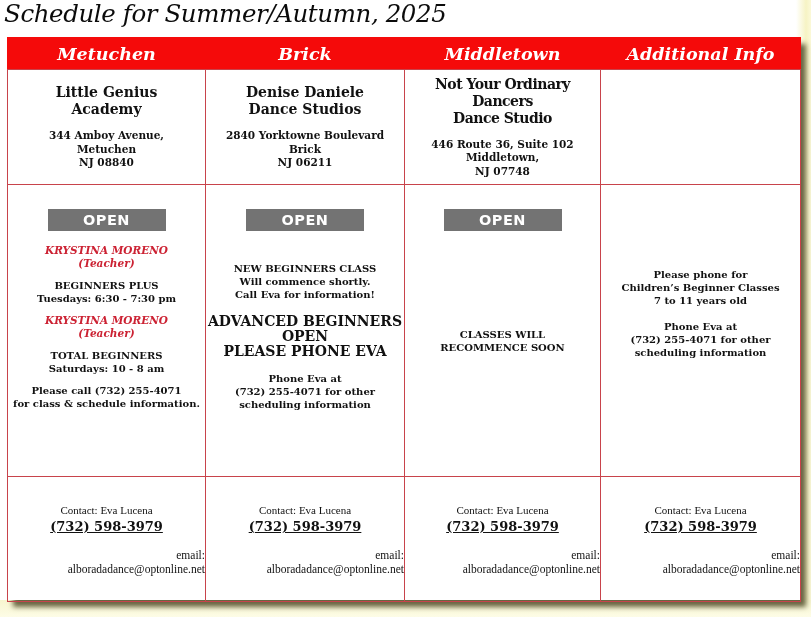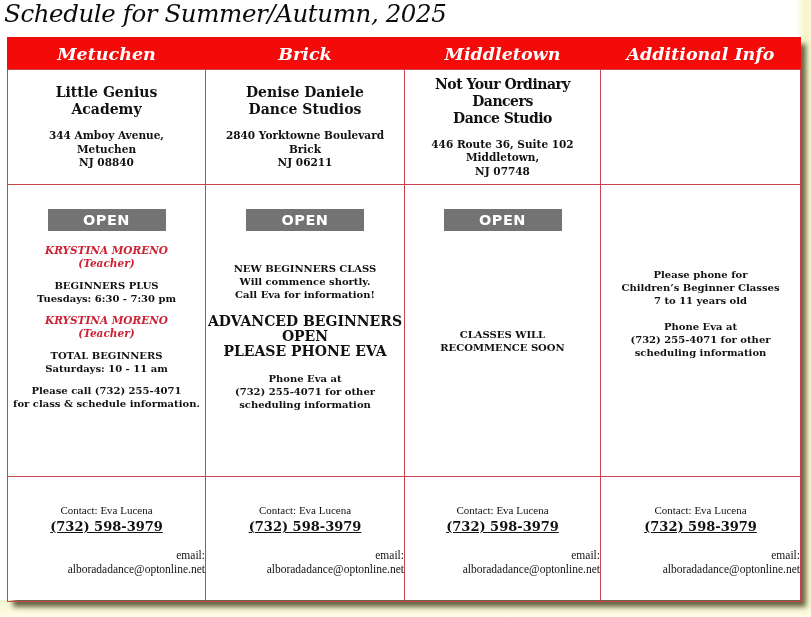--- a/index.html
+++ b/index.html
@@ -130,21 +130,21 @@
           <div class="teacher">KRYSTINA MORENO</div>
           <div class="teacher">(Teacher)</div>
           <div class="gap8"></div>
           <div class="cls">BEGINNERS PLUS</div>
           <div class="cls">Tuesdays: 6:30 - 7:30 pm</div>
           <div class="gap8"></div>
           <div class="teacher">KRYSTINA MORENO</div>
           <div class="teacher">(Teacher)</div>
           <div class="gap8"></div>
           <div class="cls">TOTAL BEGINNERS</div>
-          <div class="cls">Saturdays: 10 - 11 am</div>
+          <div class="cls">Saturdays: 10 - 8 am</div>
           <div class="gap8"></div>
           <div class="cls">Please call (732) 255-4071</div>
           <div class="cls">for class &amp; schedule information.</div>
         </div>
       </td>
       <td>
         <div class="info-cell">
           <div class="open-badge">OPEN</div>
           <div style="height:31px"></div>
           <div class="cls">NEW BEGINNERS CLASS</div>

